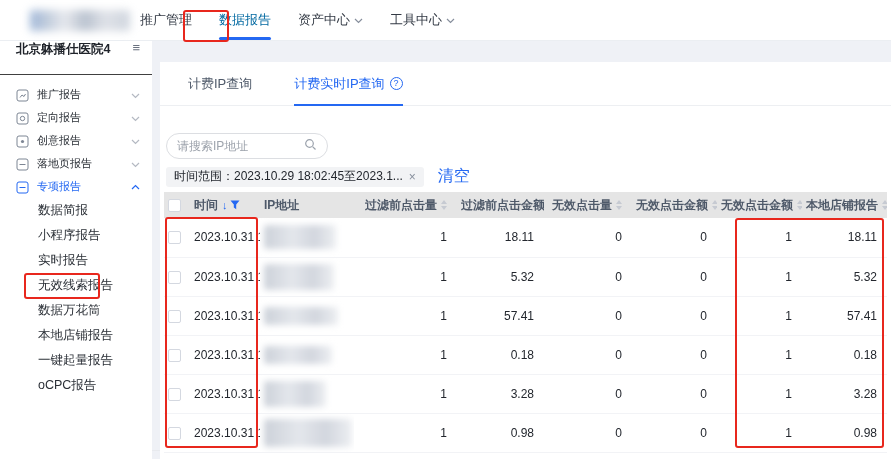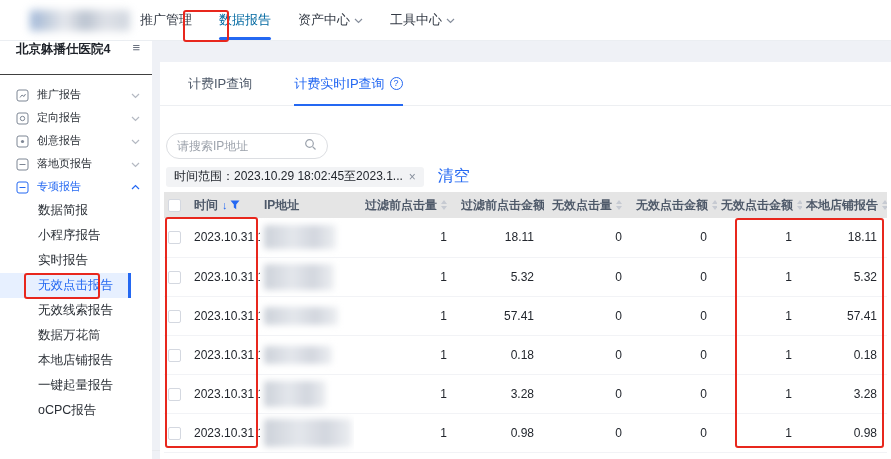--- a/index.html
+++ b/index.html
@@ -174,21 +174,20 @@
             </svg></span>
         <span class="mi-label">专项报告</span>
         <span class="mi-caret"><svg width="9" height="9" viewBox="0 0 9 9">
               <polyline points="1,6 4.5,2.5 8,6" fill="none" stroke="#2468f2" stroke-width="1.2"></polyline>
             </svg></span>
       </div>
 
       <div class="sub-item">数据简报</div>
       <div class="sub-item">小程序报告</div>
       <div class="sub-item">实时报告</div>
-      <div class="sub-item active">无效点击报告</div>
       <div class="sub-item">无效线索报告</div>
       <div class="sub-item">数据万花筒</div>
       <div class="sub-item">本地店铺报告</div>
       <div class="sub-item">一键起量报告</div>
       <div class="sub-item">oCPC报告</div>
     </div>
   </div>
 
   <div id="card">
     <div id="tabbar">

